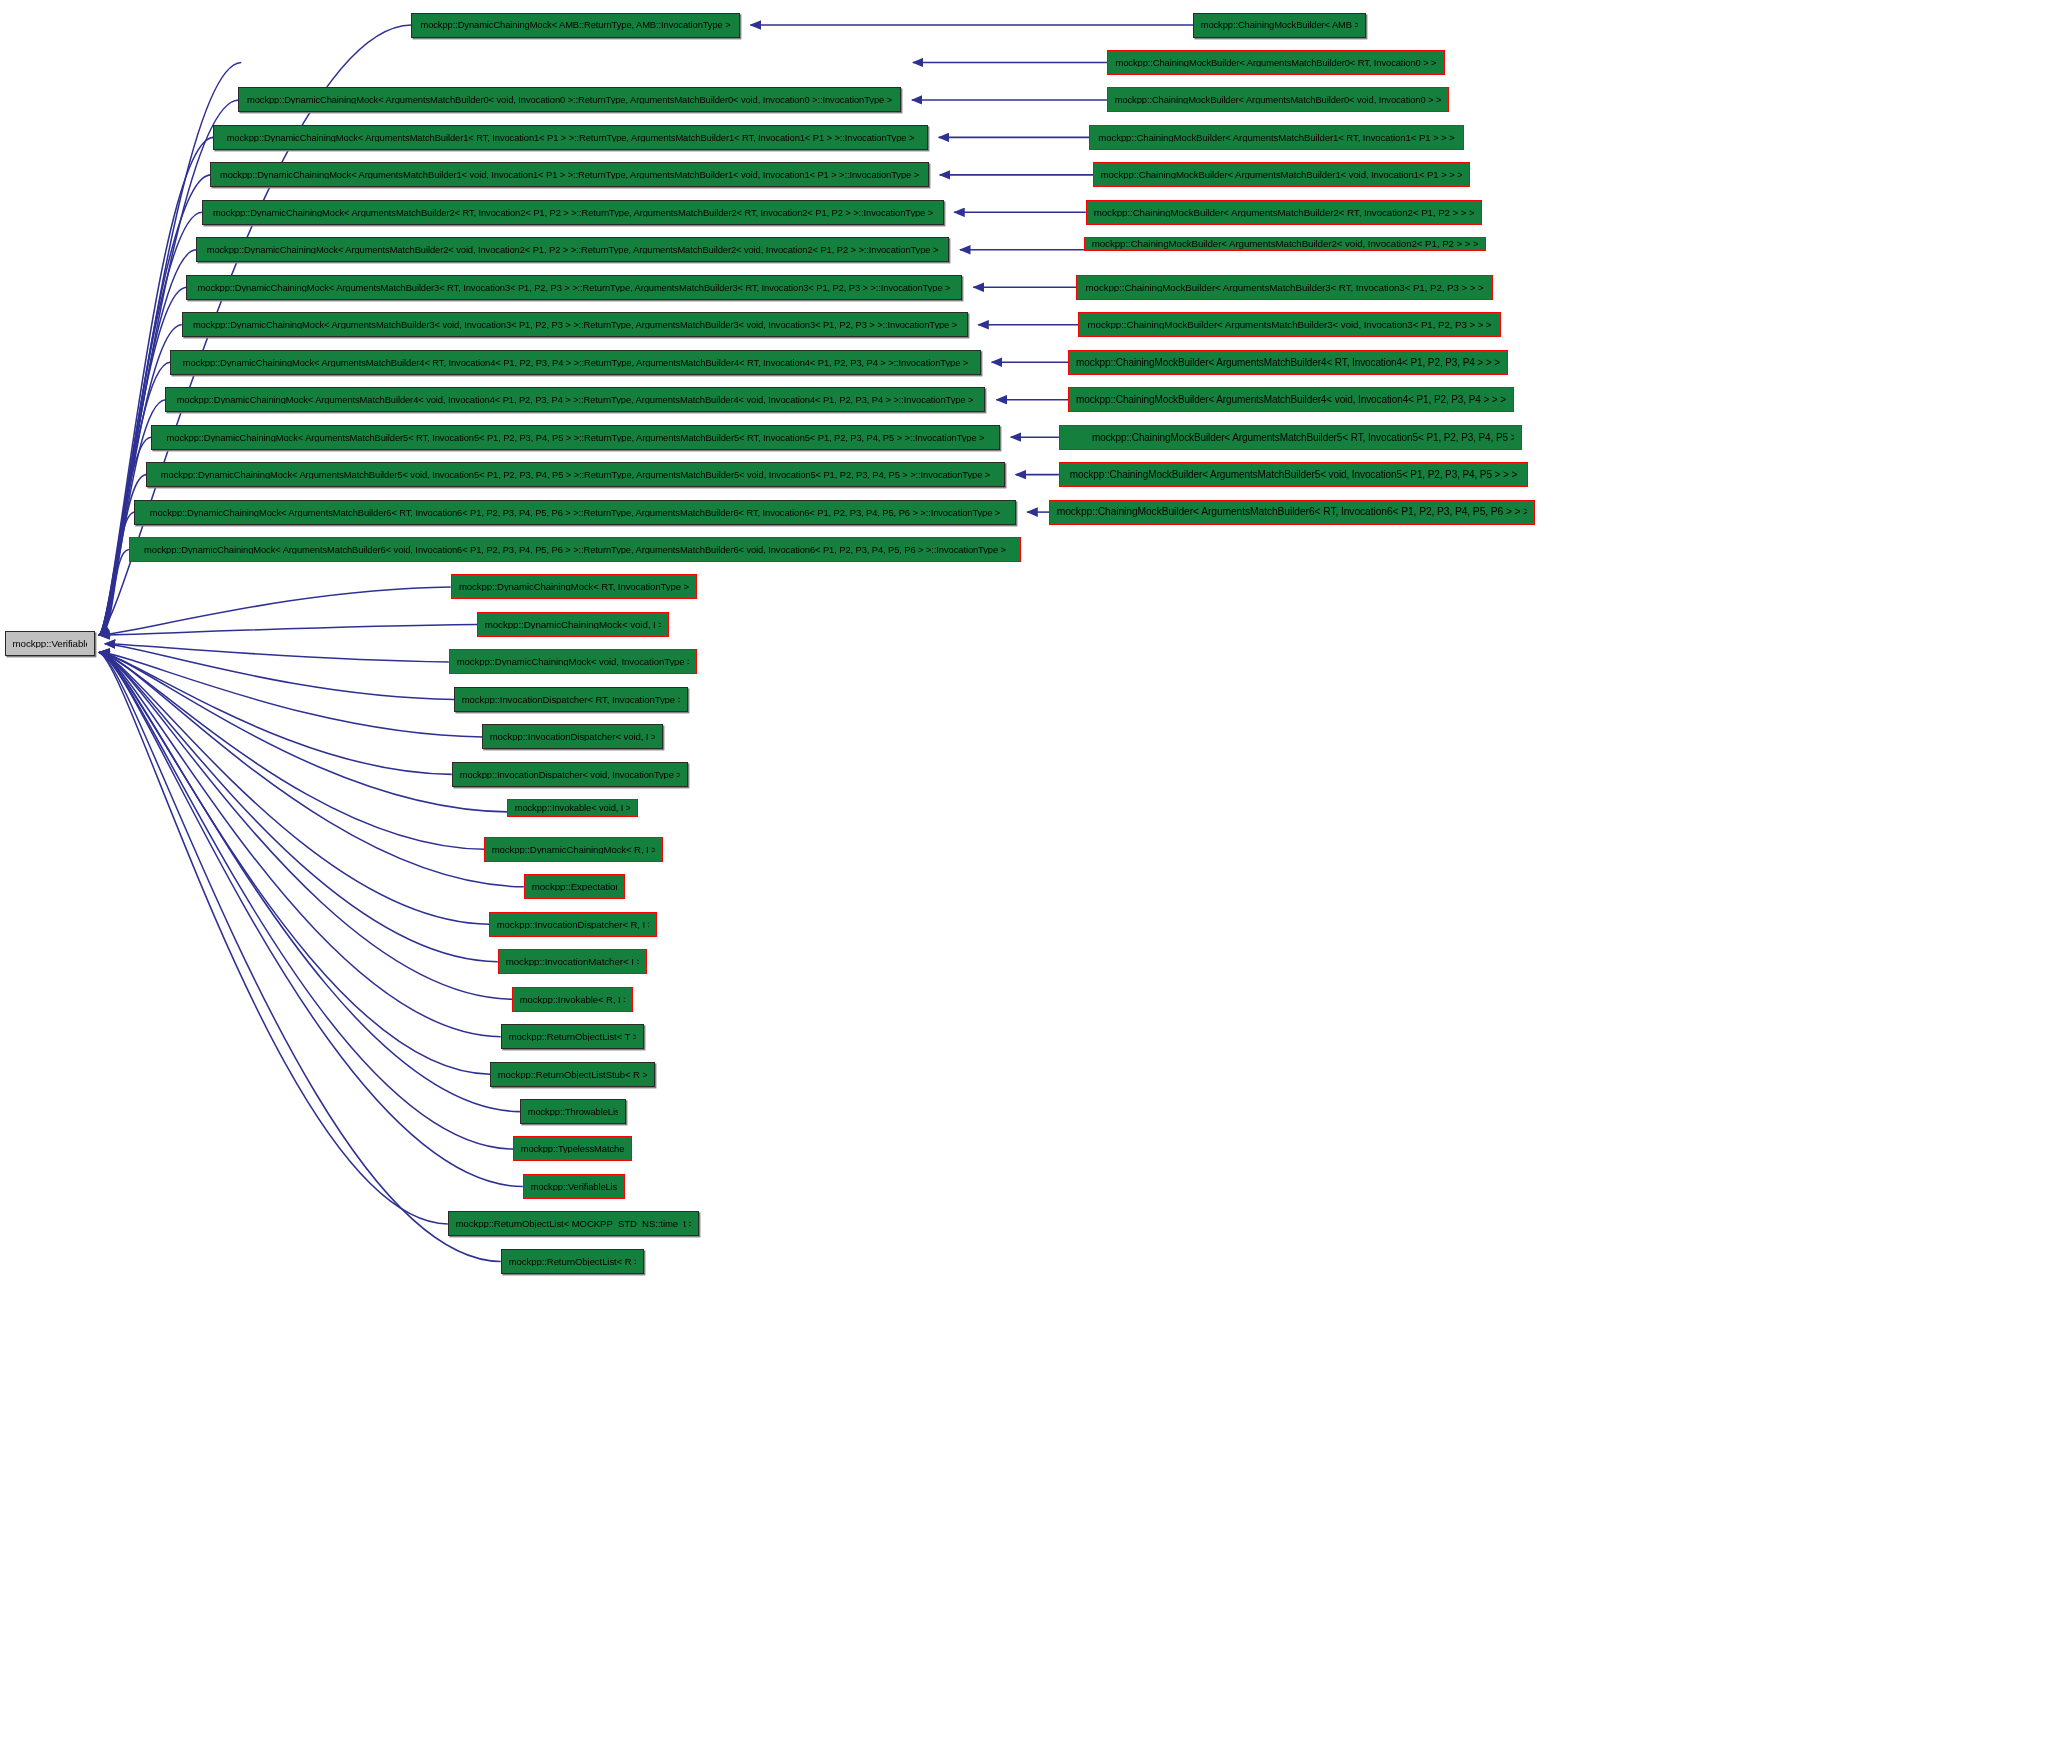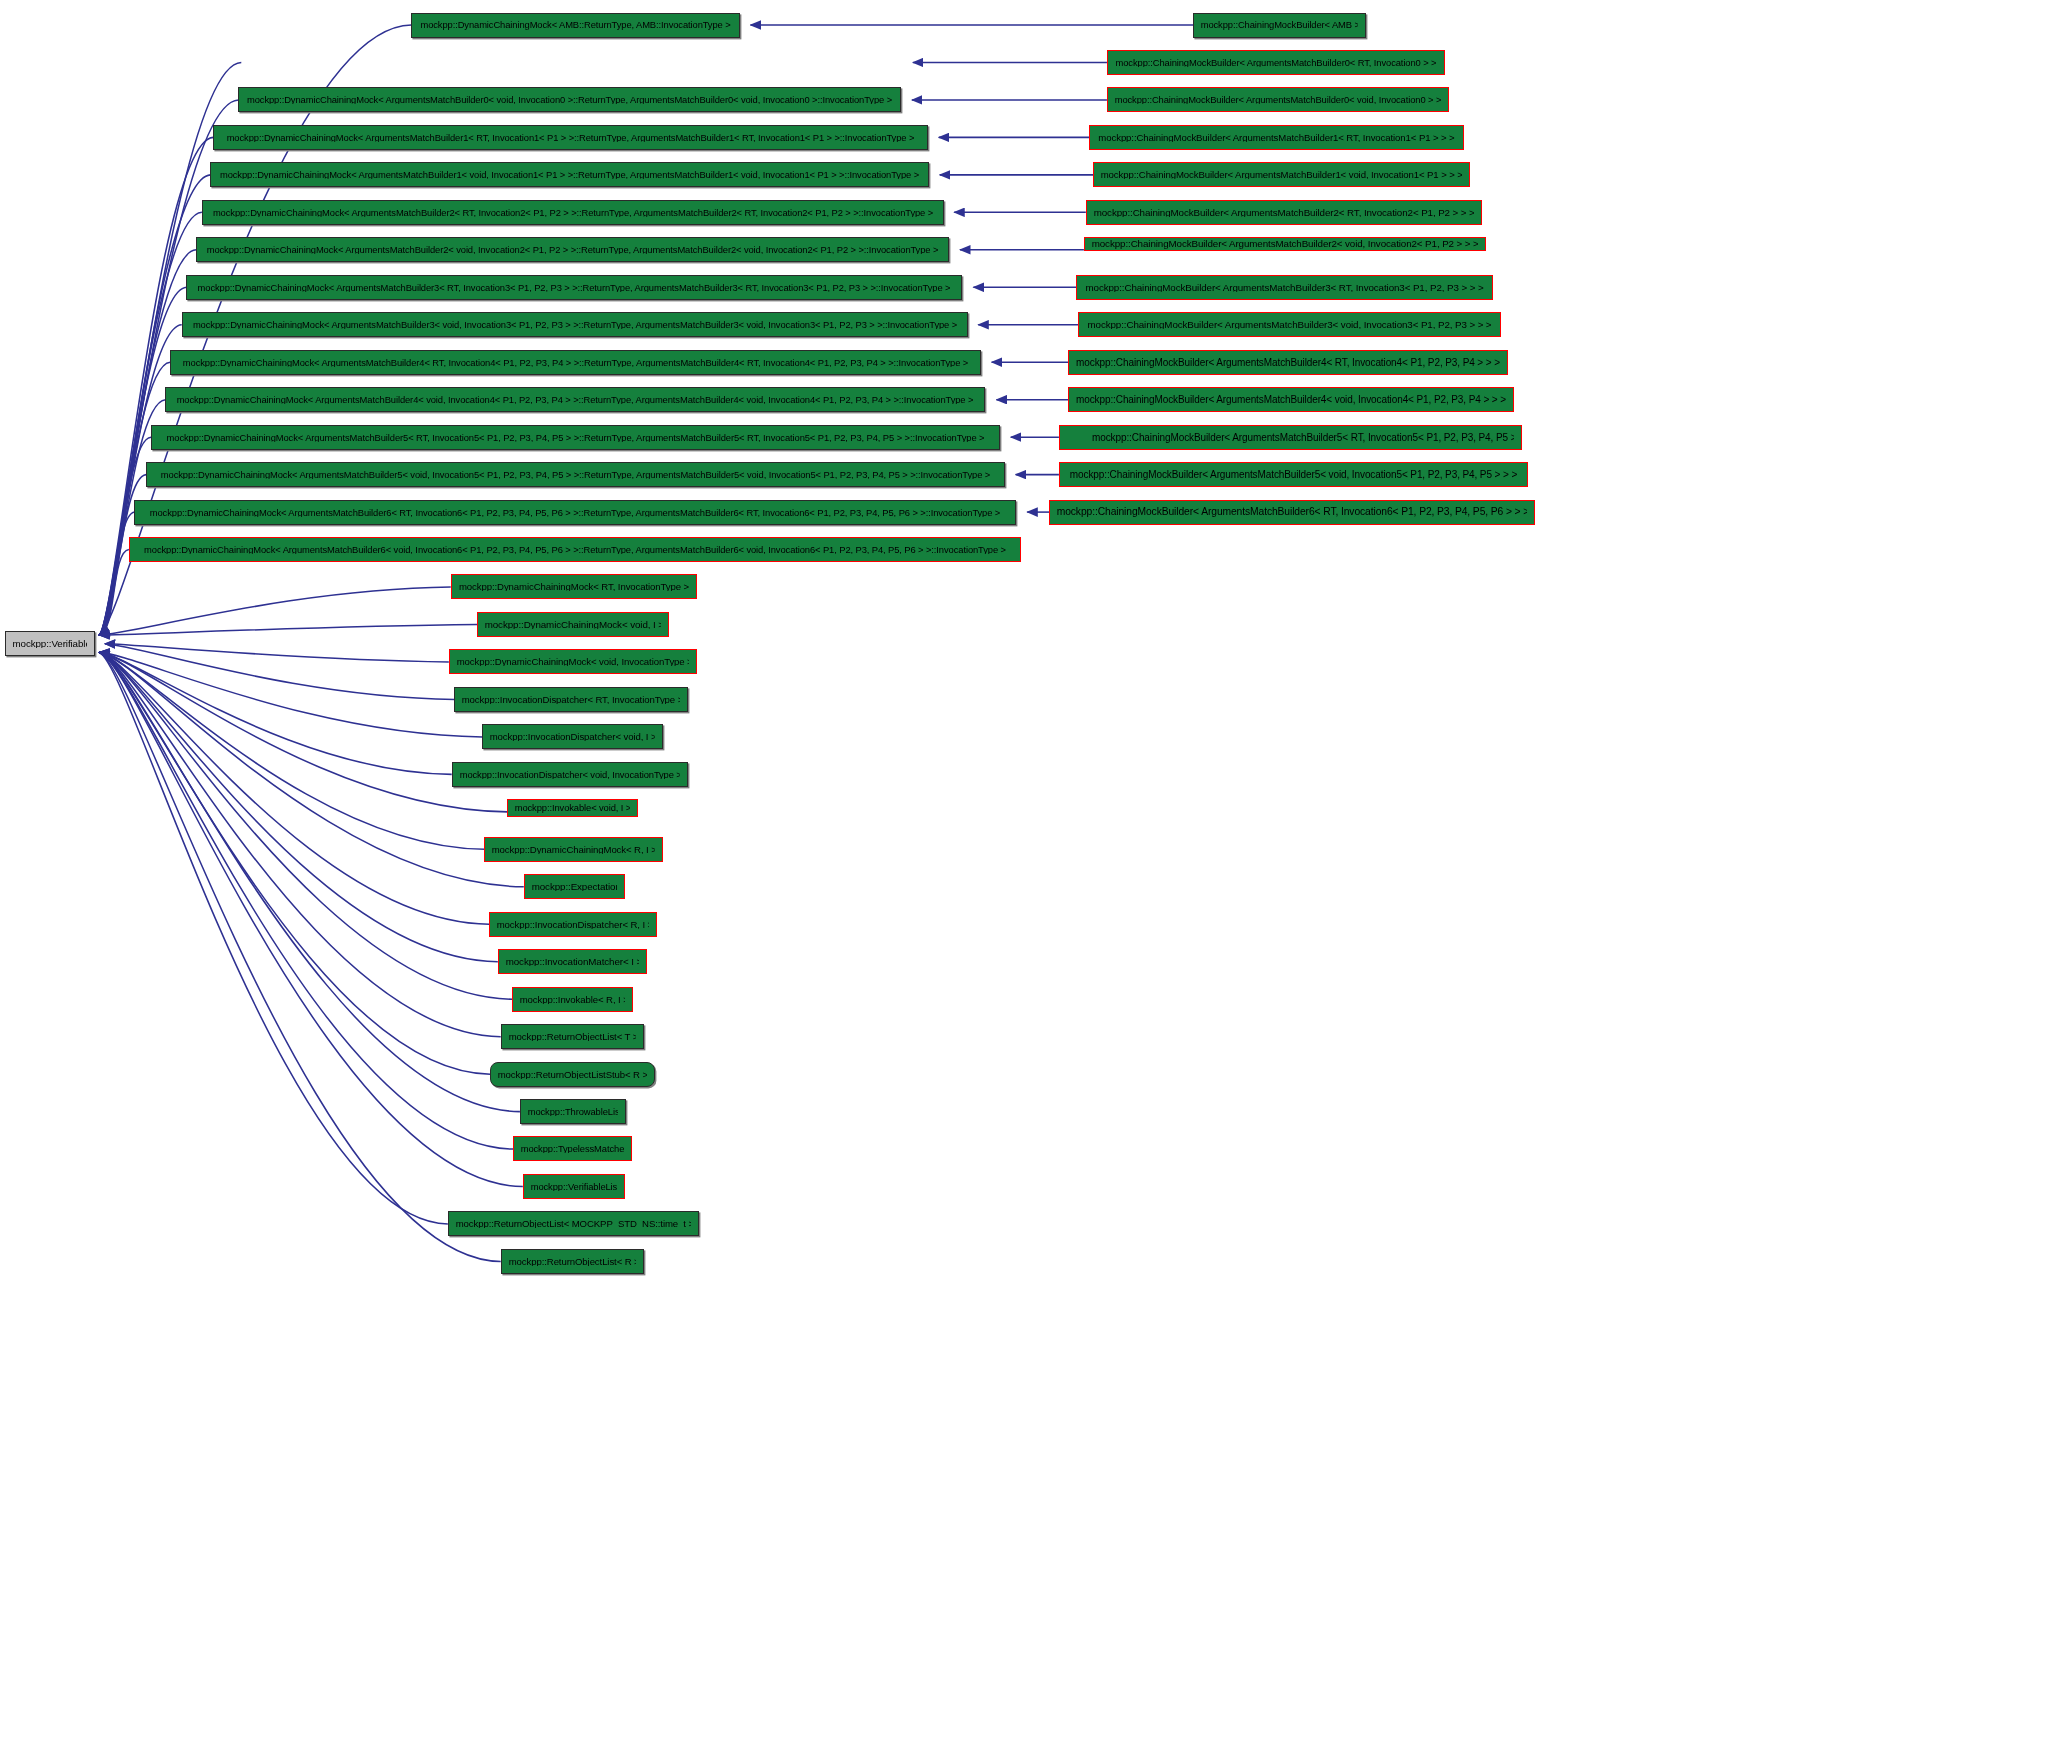--- a/index.html
+++ b/index.html
@@ -240,21 +240,21 @@
     </div>
     <div class="node red" style="left: 498px; top: 949px; width: 149px; height: 25px; font-size: 9.8px;">
       <span>mockpp::InvocationMatcher&lt; I &gt;</span>
     </div>
     <div class="node red" style="left: 512px; top: 987px; width: 121px; height: 25px; font-size: 9.6px;">
       <span>mockpp::Invokable&lt; R, I &gt;</span>
     </div>
     <div class="node" style="left: 501px; top: 1024px; width: 143px; height: 25px; font-size: 9.6px;">
       <span>mockpp::ReturnObjectList&lt; T &gt;</span>
     </div>
-    <div class="node" style="left: 490px; top: 1062px; width: 165px; height: 25px; font-size: 9.6px; border-radius: 8px;">
+    <div class="node" style="left: 490px; top: 1062px; width: 165px; height: 25px; font-size: 9.6px;">
       <span>mockpp::ReturnObjectListStub&lt; R &gt;</span>
     </div>
     <div class="node" style="left: 520px; top: 1099px; width: 106px; height: 25px; font-size: 9.4px;">
       <span>mockpp::ThrowableList</span>
     </div>
     <div class="node red" style="left: 513px; top: 1136px; width: 119px; height: 25px; font-size: 9.4px;">
       <span>mockpp::TypelessMatcher</span>
     </div>
     <div class="node red" style="left: 523px; top: 1174px; width: 102px; height: 25px; font-size: 9.4px;">
       <span>mockpp::VerifiableList</span>

